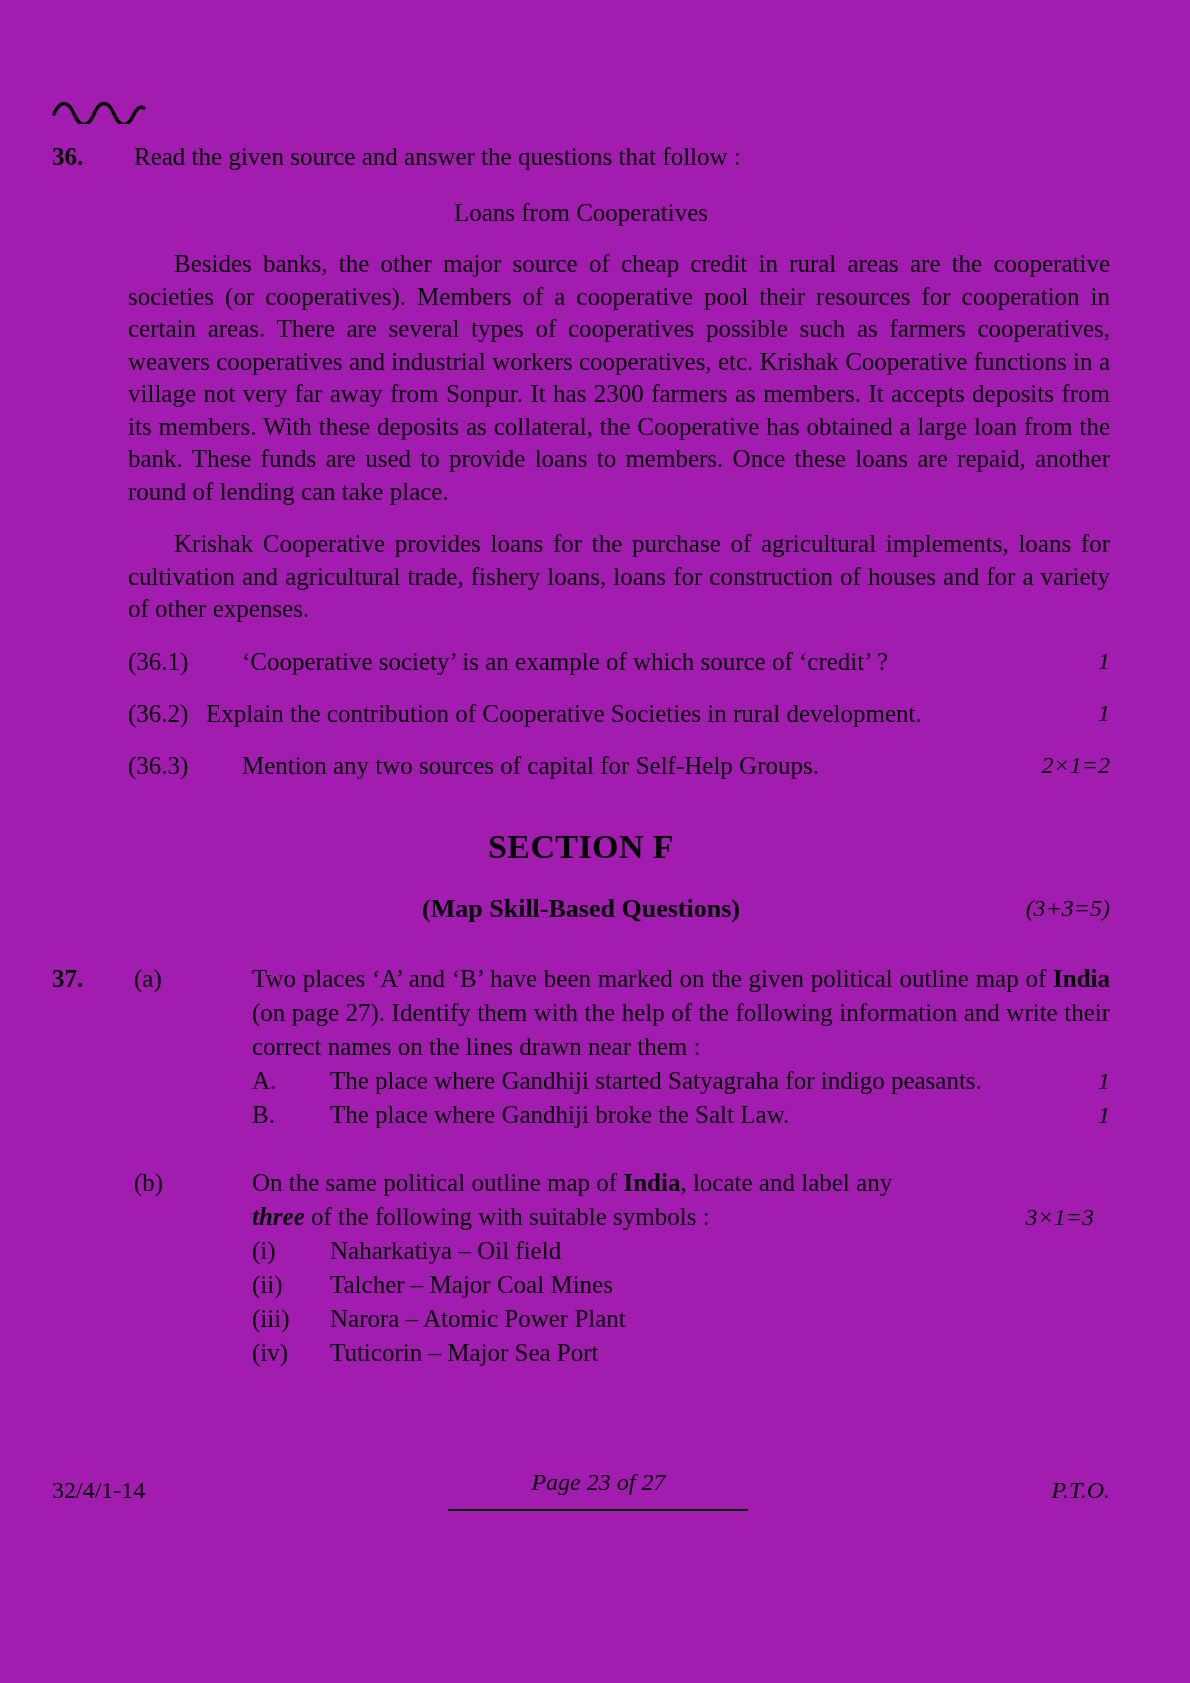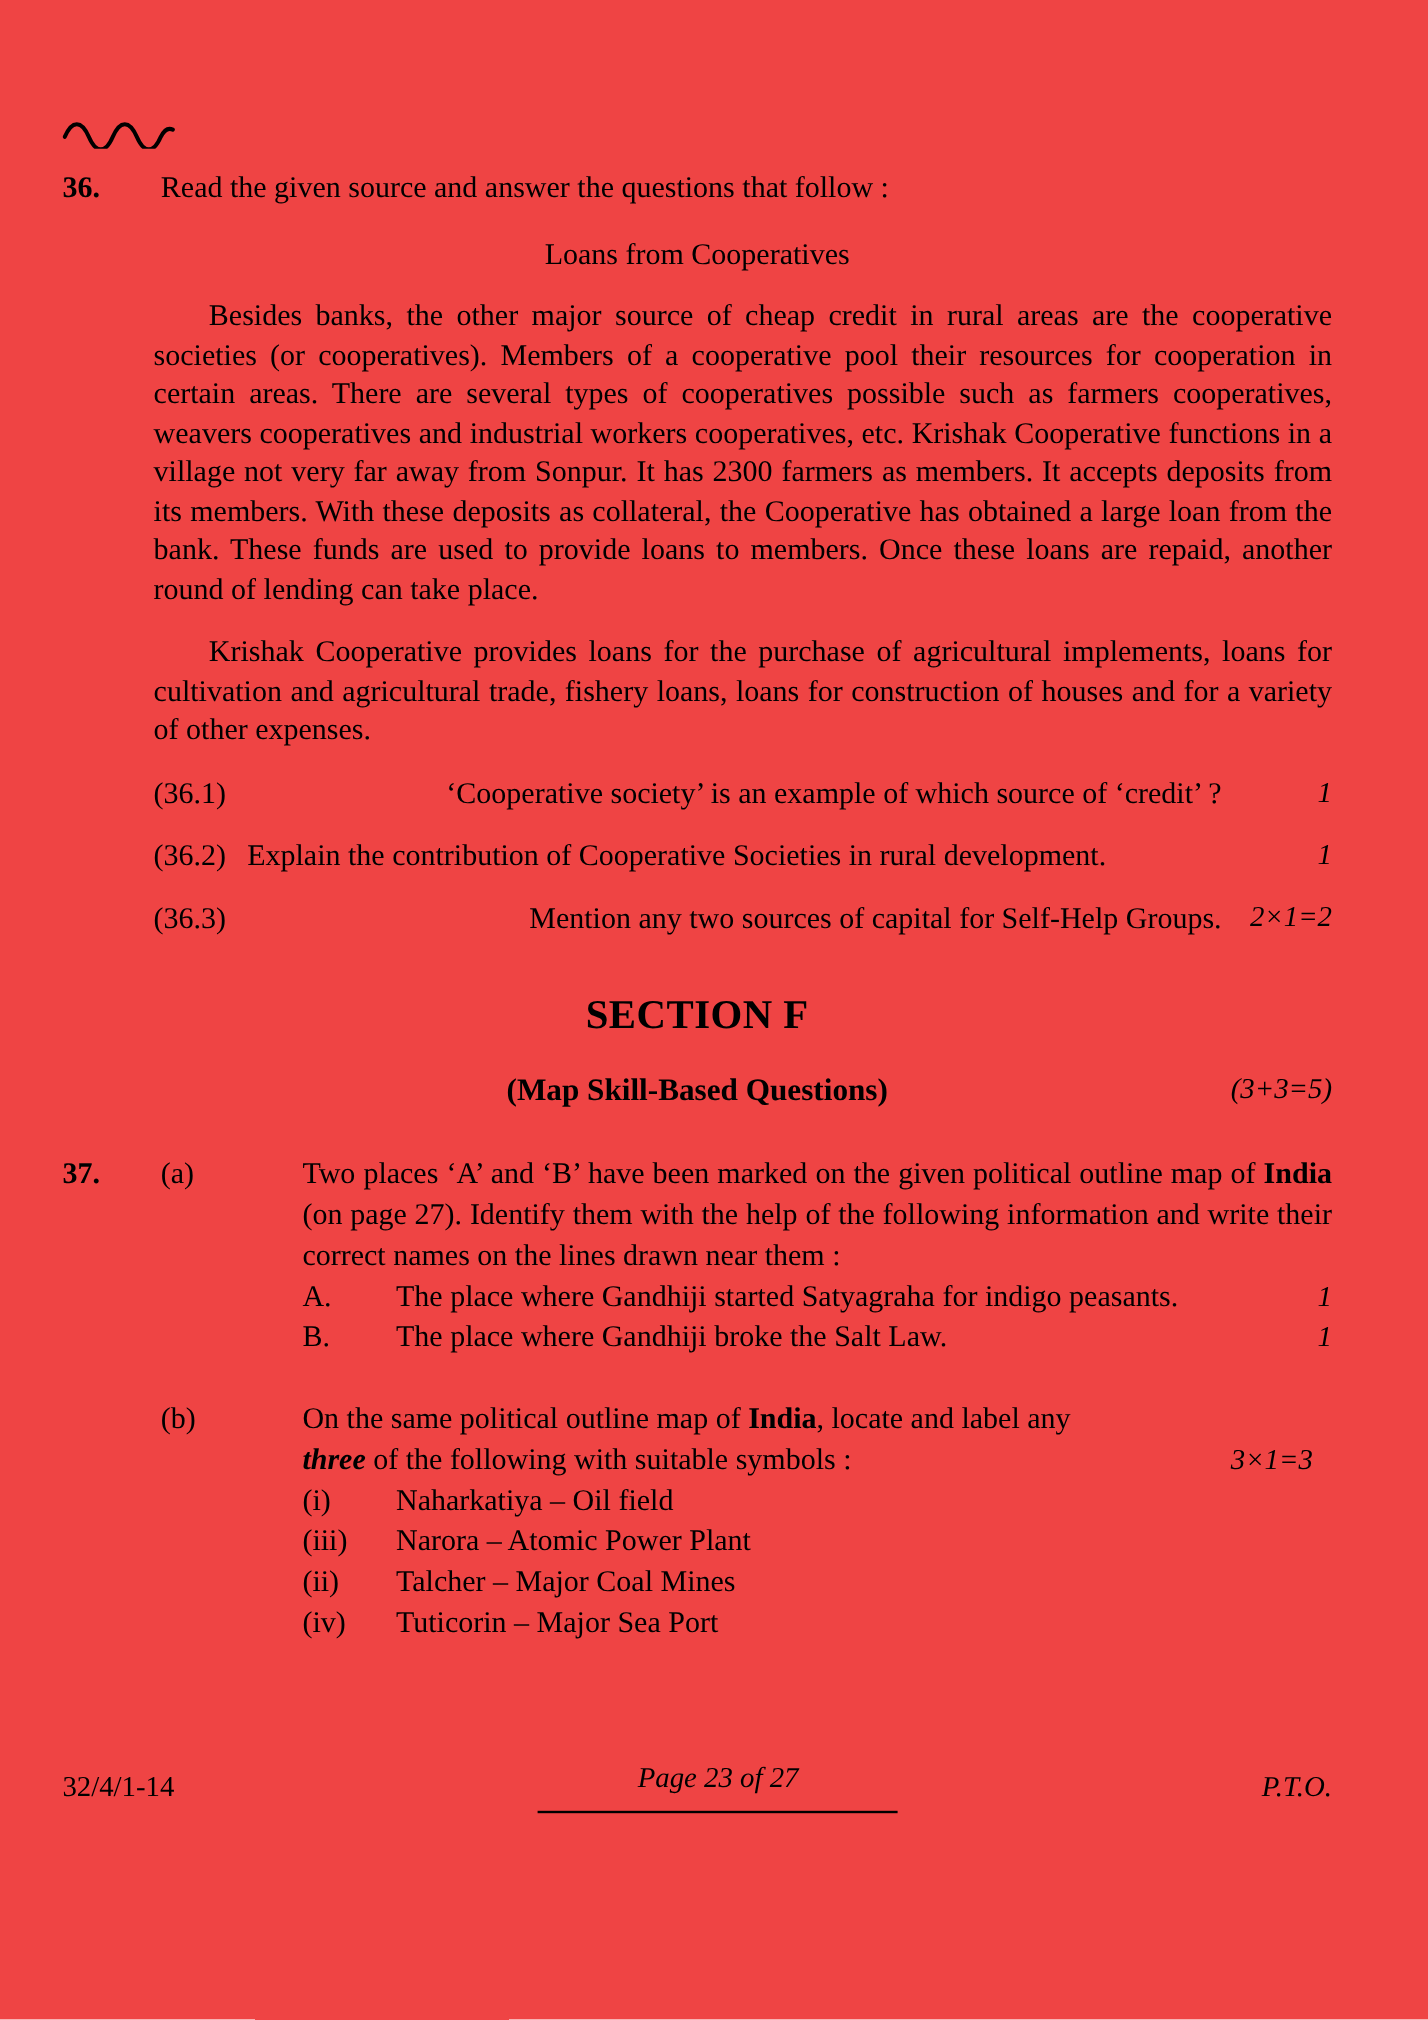--- a/index.html
+++ b/index.html
@@ -9,21 +9,21 @@
     background: #ffffff;
   }
   body {
     font-family: "Liberation Serif", "DejaVu Serif", serif;
     color: #000000;
   }
   .page {
     position: relative;
     width: 1190px;
     height: 1683px;
-    background: #ef4444;
+    background: #a21caf;
     box-sizing: border-box;
     overflow: hidden;
   }
 
   
   .squiggle {
     position: absolute;
     left: 52px;
     top: 96px;
     width: 100px;
@@ -93,21 +93,21 @@
   .subq-label {
     flex: 0 0 78px;
   }
   .subq-text {
     flex: 1 1 auto;
     text-align: justify;
     text-justify: inter-word;
     position: relative;
     padding-right: 92px;
   }
-  .subq-text.nojust { text-align: right; }
+  .subq-text.nojust { text-align: left; margin-left: 36px; }
   .marks {
     font-style: italic;
     font-size: 24px;
     white-space: nowrap;
   }
   .marks-right {
     position: absolute;
     right: 0;
     bottom: 0;
   }
@@ -308,26 +308,26 @@
             <div class="b-line2">
               <span class="bi">three</span><span> of the following with suitable symbols :</span>
               <span class="marks">3×1=3</span>
             </div>
 
             <div class="roman-row">
               <div class="roman-label">(i)</div>
               <div class="roman-text">Naharkatiya  – Oil field</div>
             </div>
             <div class="roman-row">
+              <div class="roman-label">(ii)</div>
+              <div class="roman-text">Talcher – Major Coal Mines</div>
+            </div>
+            <div class="roman-row">
               <div class="roman-label">(iii)</div>
               <div class="roman-text">Narora – Atomic Power Plant</div>
-            </div>
-            <div class="roman-row">
-              <div class="roman-label">(ii)</div>
-              <div class="roman-text">Talcher – Major Coal Mines</div>
             </div>
             <div class="roman-row">
               <div class="roman-label">(iv)</div>
               <div class="roman-text">Tuticorin – Major Sea Port</div>
             </div>
 
           </div>
         </div>
 
       </div>

